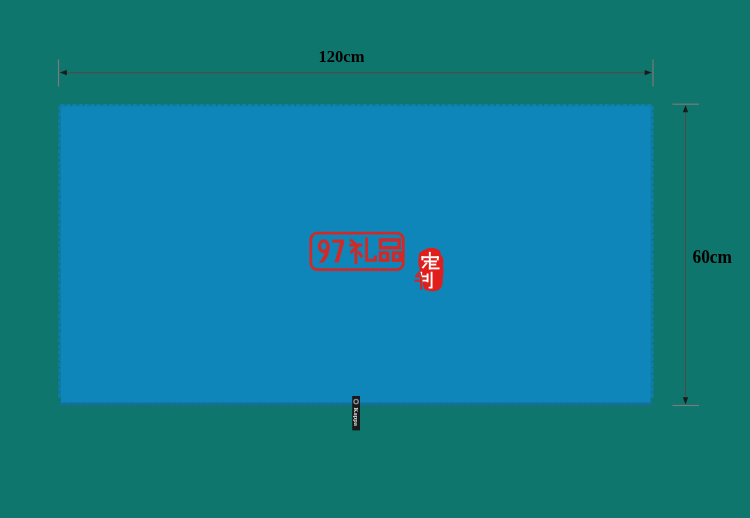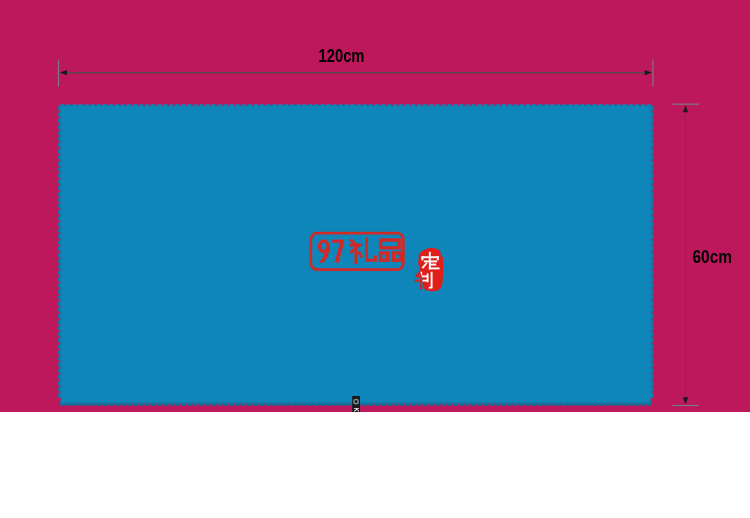--- a/index.html
+++ b/index.html
@@ -1,17 +1,17 @@
 <!DOCTYPE html>
 <html><head>
 <meta charset="utf-8">
 <style>
   html,body{margin:0;padding:0;background:#ffffff;}
-  .stage{position:relative;width:750px;height:412px;background:#be185d;overflow:hidden;
-         font-family:Liberation Sans, sans-serif;}
+  .stage{position:relative;width:750px;height:518px;background:#0f766e;overflow:hidden;
+         font-family:Liberation Serif, serif;}
 </style>
 </head>
 <body>
 <div class="stage">
 <svg width="750" height="518" viewBox="0 0 750 518" xmlns="http://www.w3.org/2000/svg">
 
   <line x1="62.5" y1="107" x2="649.3" y2="107" stroke="#0e82b3" stroke-width="6" stroke-linecap="round" stroke-dasharray="0 6.047"></line>
 
   <line x1="62.5" y1="403" x2="649.3" y2="403" stroke="#147099" stroke-width="6" stroke-linecap="round" stroke-dasharray="0 6.047"></line>
 

